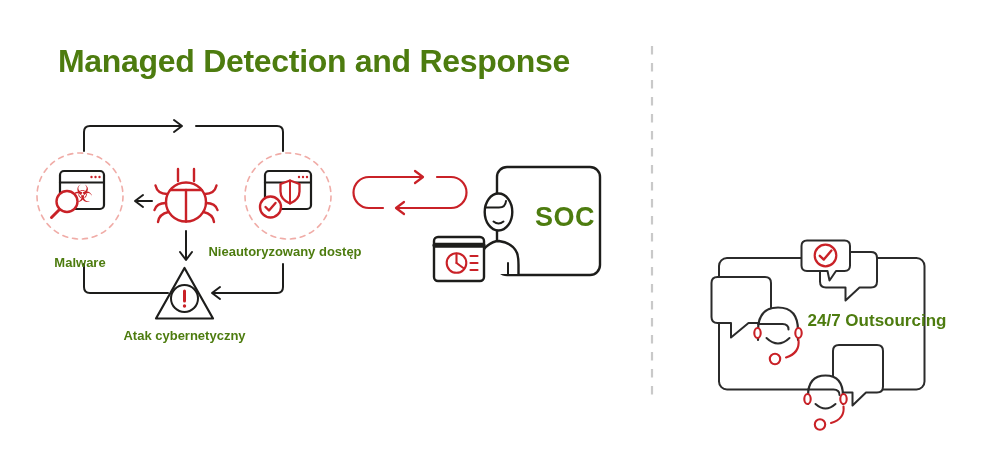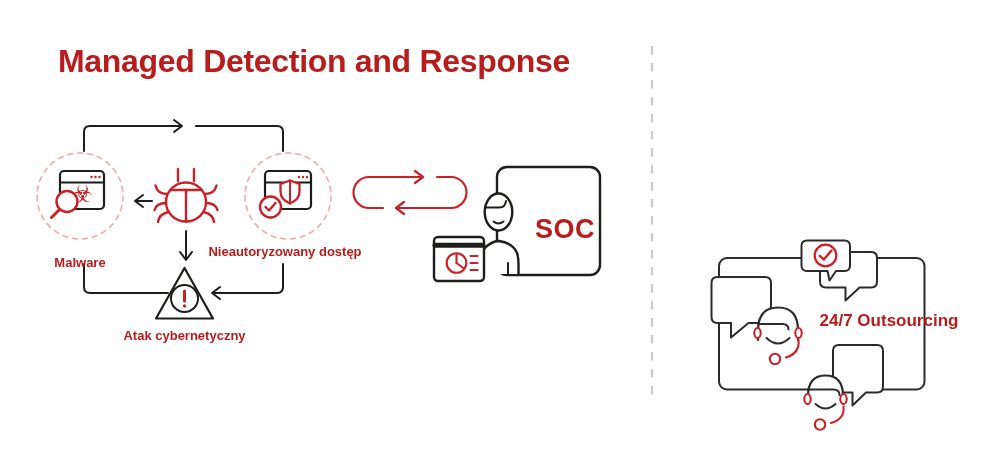--- a/index.html
+++ b/index.html
@@ -1,25 +1,25 @@
 <!DOCTYPE html>
 <html><head>
 <meta charset="utf-8">
 <style>
   html,body{margin:0;padding:0;background:#ffffff;}
   #canvas{position:relative;width:983px;height:450px;background:#ffffff;overflow:hidden;
           font-family:"Liberation Sans",sans-serif;}
   #scene{position:absolute;left:0;top:0;}
-  .lbl{position:absolute;color:#b91c1c;font-weight:700;text-align:center;line-height:1.1;}
+  .lbl{position:absolute;color:#4d7c0f;font-weight:700;text-align:center;line-height:1.1;}
   .lbl-title{left:58px;top:44px;width:620px;font-size:32px;text-align:left;letter-spacing:-0.3px;}
   .lbl-malware{left:20px;top:245px;width:120px;font-size:13px;margin-top:11px;}
   .lbl-unauth{left:204px;top:245px;width:162px;font-size:13px;}
   .lbl-attack{left:113px;top:329px;width:143px;font-size:13px;}
-  .lbl-soc{left:513px;top:203px;width:104px;font-size:27px;letter-spacing:0.5px;margin-top:12px;}
-  .lbl-outsourcing{left:799px;top:312px;width:156px;font-size:17px;padding-left:12px;}
+  .lbl-soc{left:513px;top:203px;width:104px;font-size:27px;letter-spacing:0.5px;}
+  .lbl-outsourcing{left:799px;top:312px;width:156px;font-size:17px;}
   .bio{font-family:"DejaVu Sans",sans-serif;font-weight:700;}
 </style>
 </head>
 <body>
 
 <div id="canvas">
 
   <svg id="scene" width="983" height="450" viewBox="0 0 983 450">
 
     <g fill="none" stroke-linecap="round" stroke-linejoin="round">

